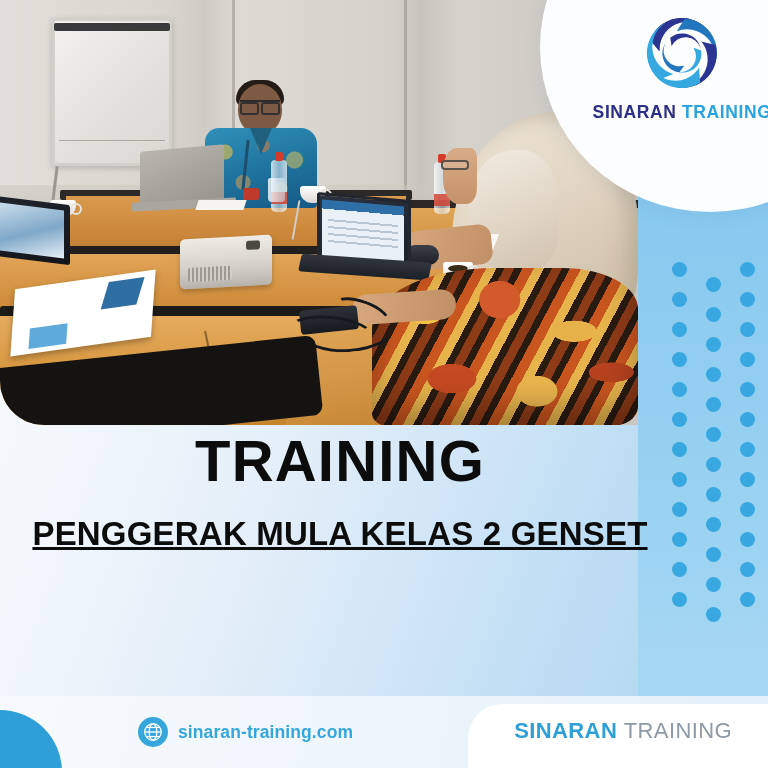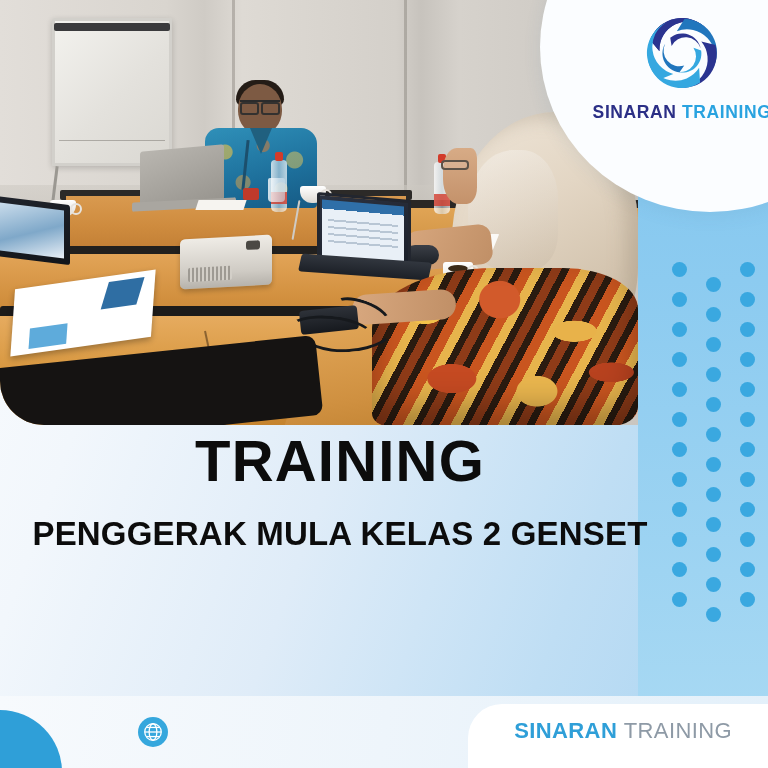--- a/index.html
+++ b/index.html
@@ -401,21 +401,21 @@
     position:absolute; left:0; top:432px; width:680px;
     text-align:center;
   }
   .title-main{
     font-size:58px; font-weight:800; letter-spacing:1.2px;
     color:#0c0c0c; line-height:1.0;
   }
   .title-sub{
     margin-top:26px;
     font-size:33px; font-weight:800; letter-spacing:.2px;
-    color:#0c0c0c; line-height:1.1;
+    color:#0c0c0c; line-height:1.1;text-decoration:underline;
   }
 
   
   .footer{
     position:absolute; left:0; bottom:0; width:768px; height:72px;
     background:linear-gradient(100deg,#f7fafd 0%,#eef5fb 50%,#e3f0fa 100%);
     overflow:hidden;
   }
   .footer-blue-corner{
     position:absolute; left:-62px; top:14px; width:124px; height:124px;
@@ -616,20 +616,21 @@
     <div class="footer-site">
       <span class="globe">
         <svg width="22" height="22" viewBox="0 0 24 24" fill="none" stroke="#ffffff" stroke-width="1.4">
           <circle cx="12" cy="12" r="9"></circle>
           <ellipse cx="12" cy="12" rx="4.2" ry="9"></ellipse>
           <line x1="3" y1="12" x2="21" y2="12"></line>
           <path d="M4.6 7 h14.8"></path>
           <path d="M4.6 17 h14.8"></path>
         </svg>
       </span>
+      <span class="footer-site-text">sinaran-training.com</span>
     </div>
 
     <div class="footer-brand">
       <span class="a">SINARAN</span><span>&nbsp;</span><span class="b">TRAINING</span>
     </div>
   </div>
 
 </div>
 
 </body></html>

